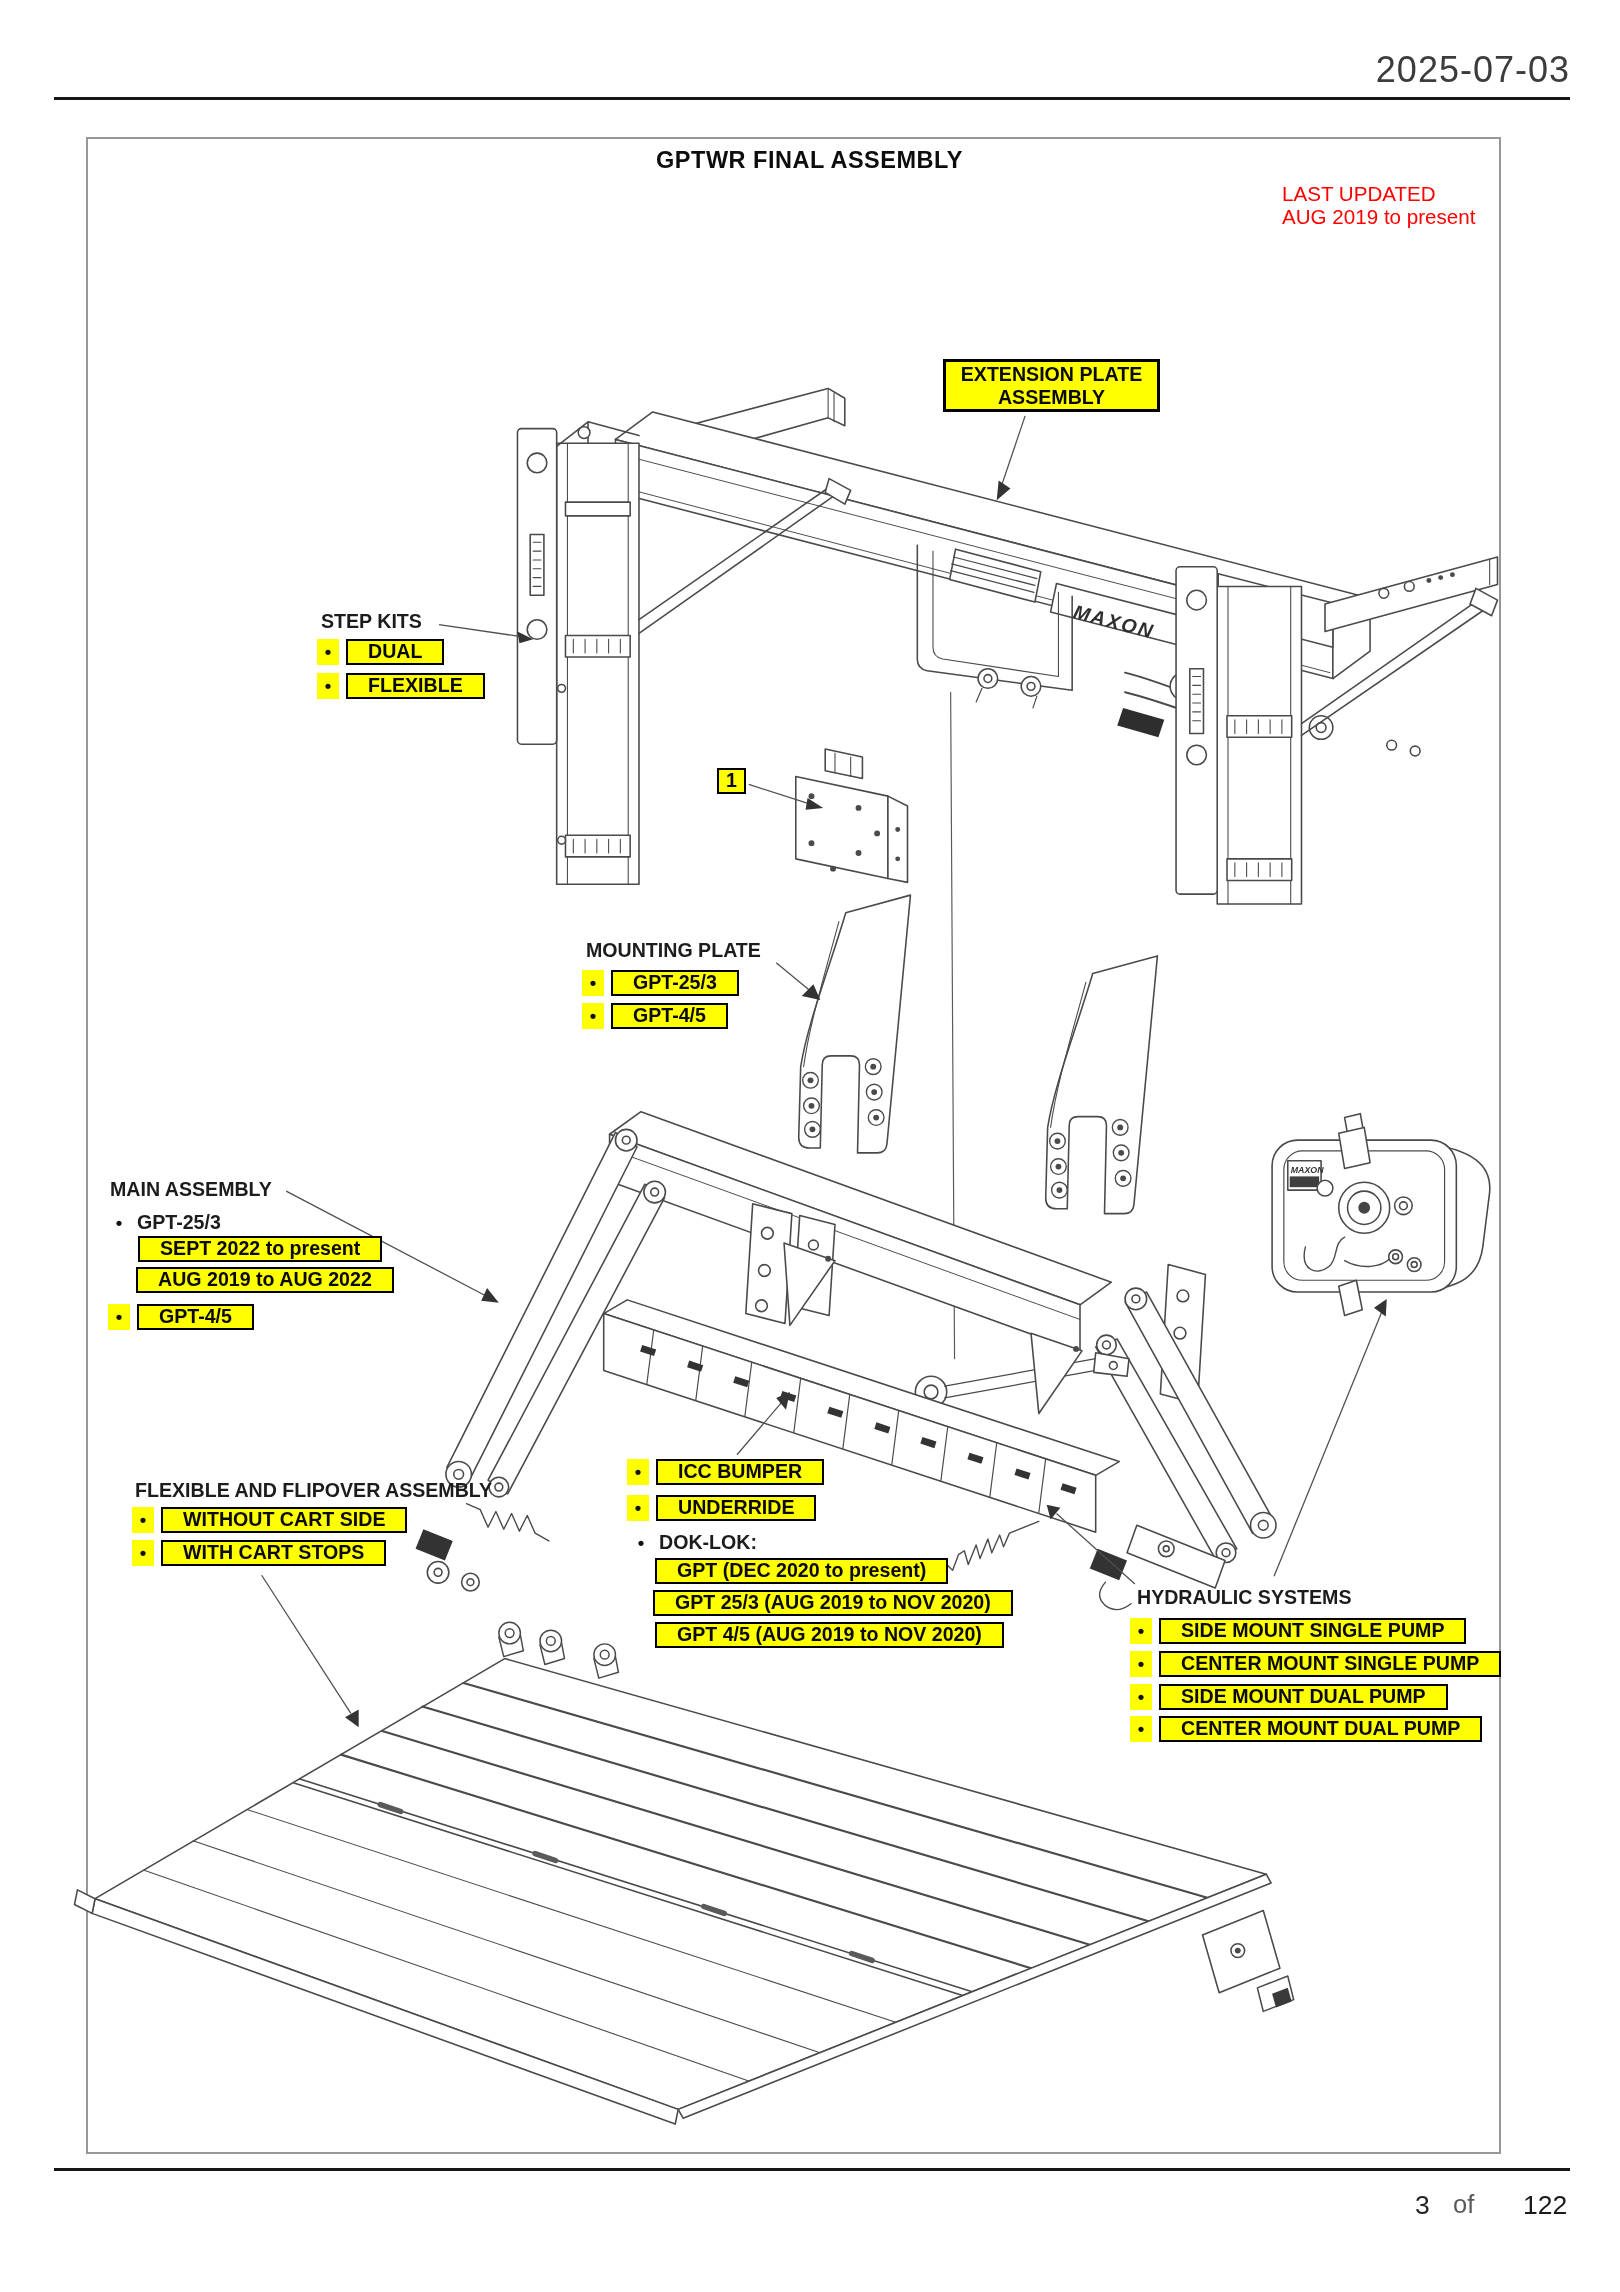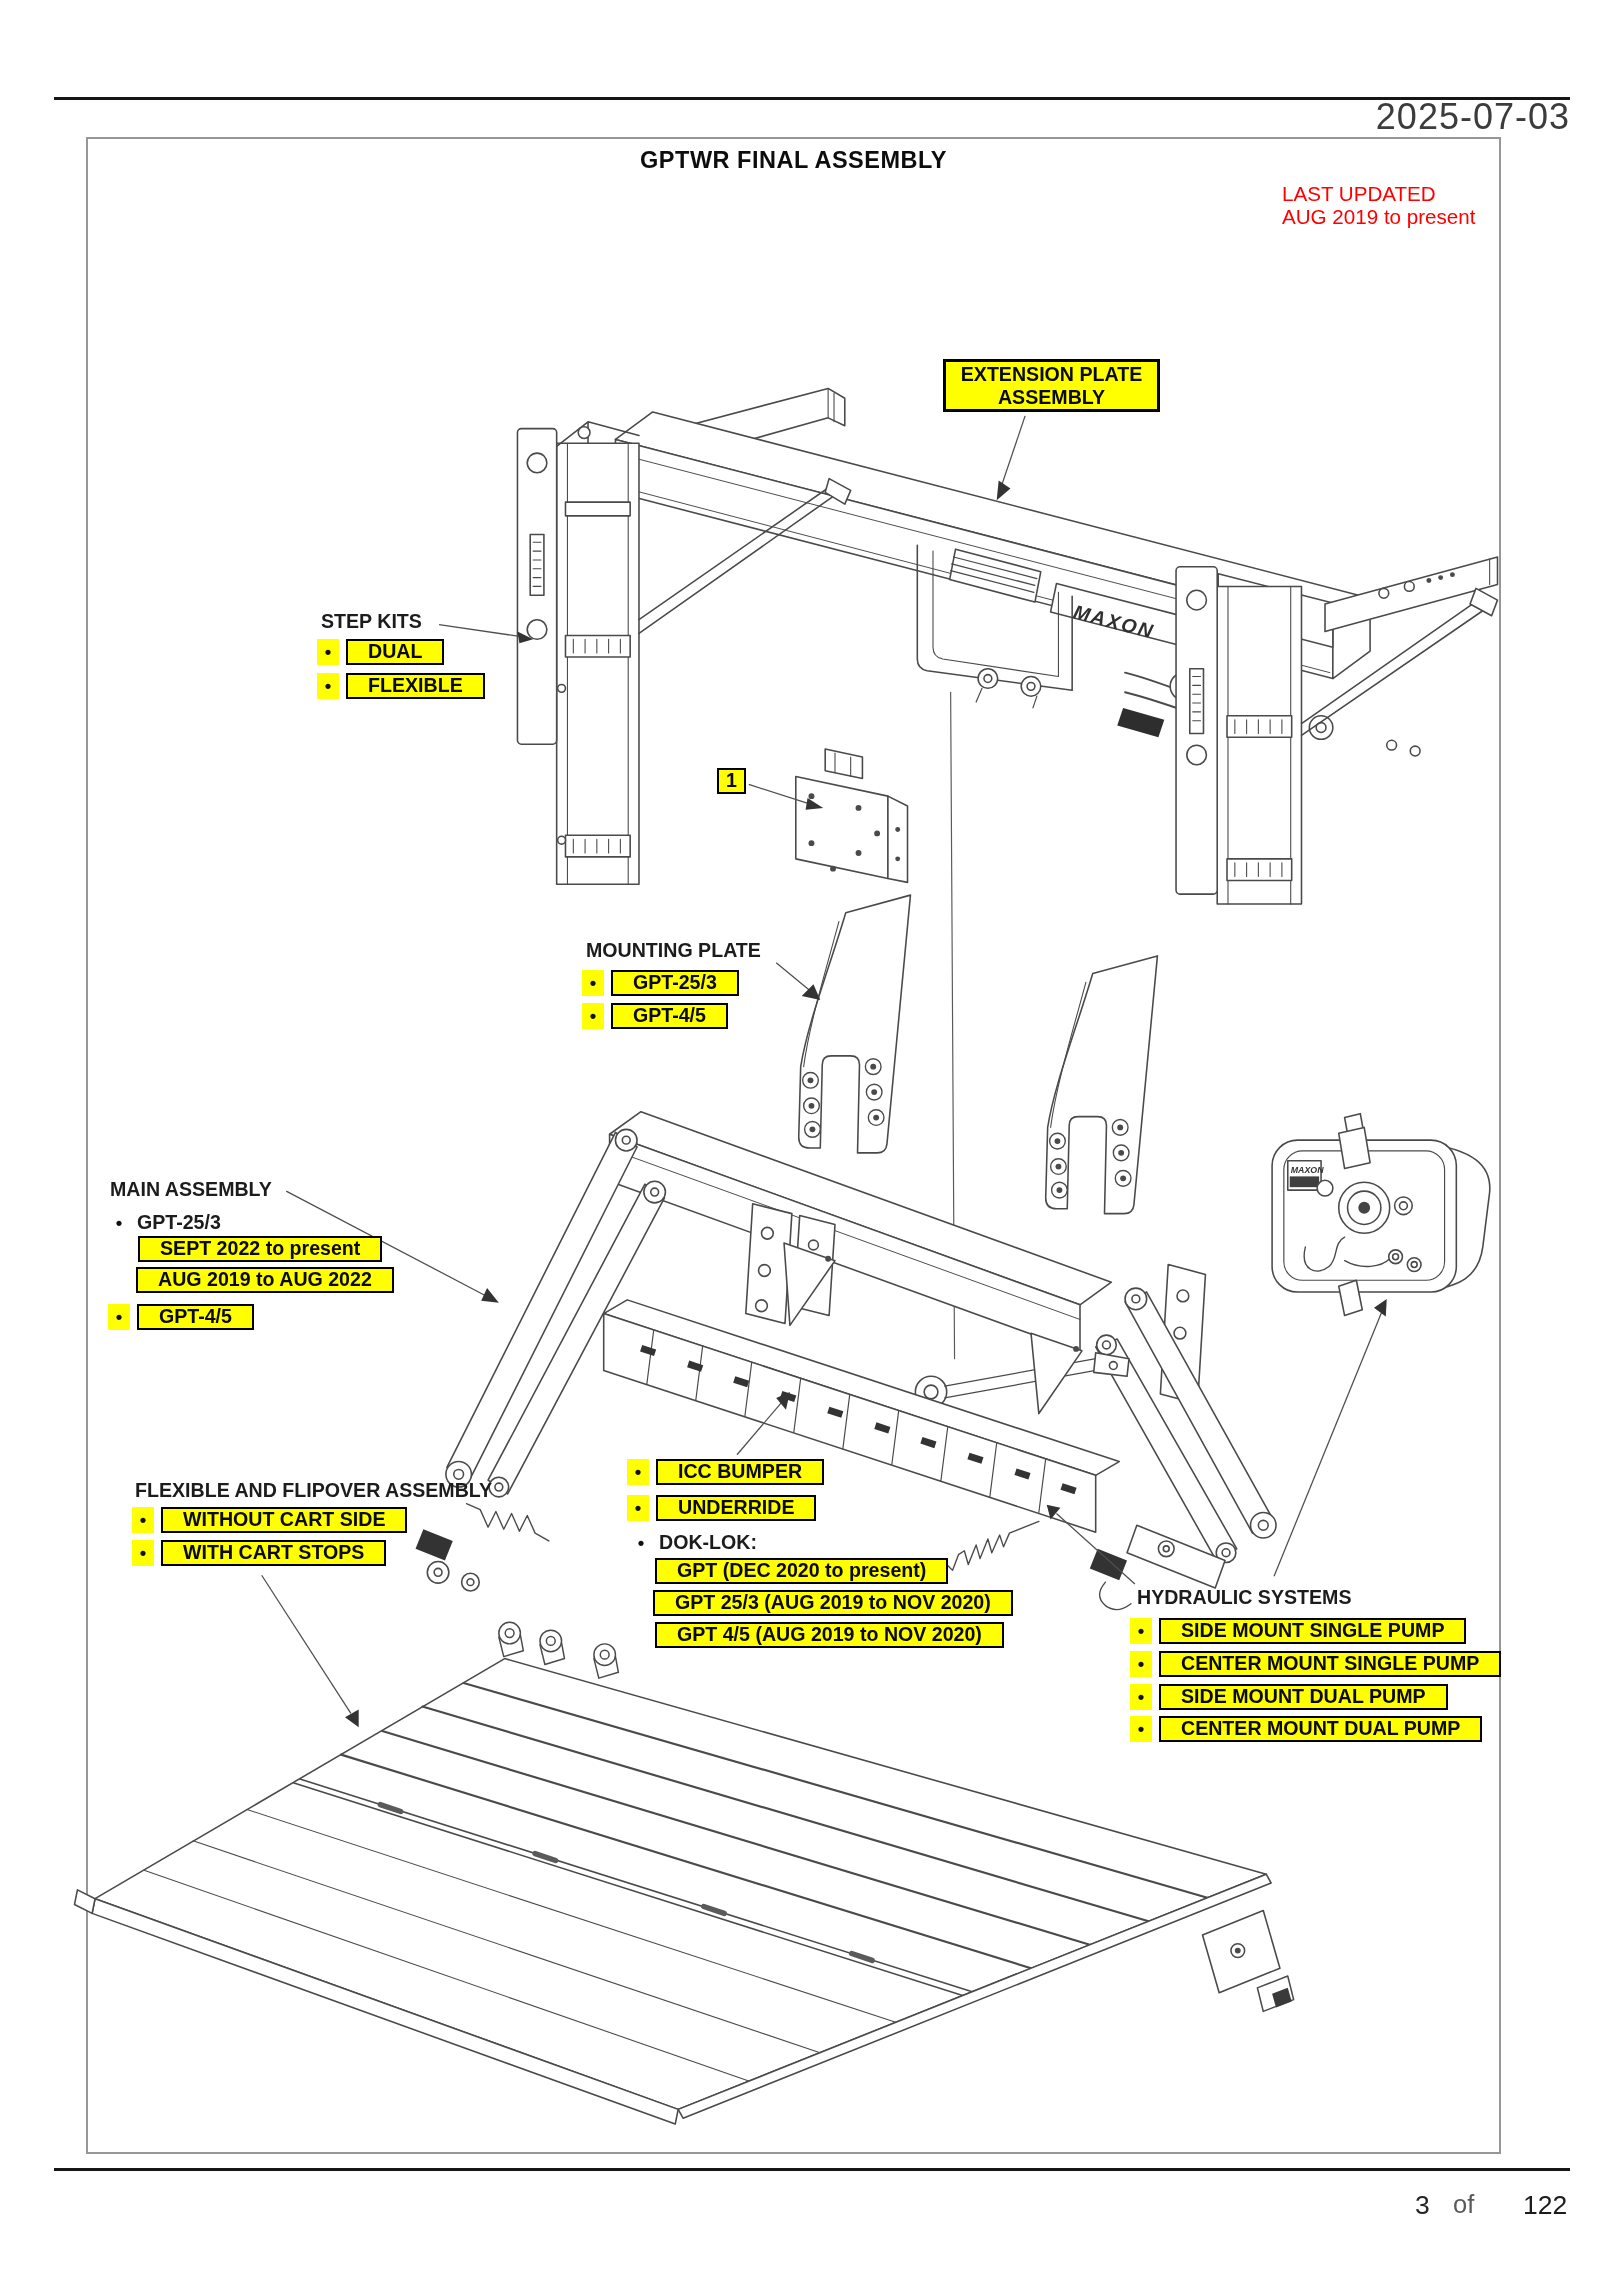--- a/index.html
+++ b/index.html
@@ -1,25 +1,25 @@
 <!DOCTYPE html>
 <html><head>
 <meta charset="utf-8">
 <style>
   html,body{margin:0;padding:0;background:#fff;}
   .page{position:relative;width:1620px;height:2293px;background:#fff;overflow:hidden;
         font-family:"Liberation Sans",sans-serif;color:#111;}
-  .date{position:absolute;top:49px;right:50px;font-size:36px;color:#3c3c3c;letter-spacing:1px;margin-top:47px;}
+  .date{position:absolute;top:49px;right:50px;font-size:36px;color:#3c3c3c;letter-spacing:1px;}
   .rule{position:absolute;left:54px;width:1516px;height:2.9px;background:#161616;}
   .top-rule{top:97px;}
   .bot-rule{top:2168px;}
   .frame{position:absolute;left:86px;top:137px;width:1411px;height:2013px;border:2px solid #979797;}
   .art{position:absolute;left:0;top:0;width:1620px;height:2293px;pointer-events:none;}
   .title{position:absolute;left:86px;top:147px;width:1415px;text-align:center;
-         font-size:23.5px;font-weight:bold;color:#0d0d0d;letter-spacing:0.5px;}
+         font-size:23.5px;font-weight:bold;color:#0d0d0d;letter-spacing:0.5px;padding-left:16px;}
   .lastupd{position:absolute;left:1282px;top:183px;font-size:20.6px;line-height:22.5px;
            font-weight:normal;color:#ff0000;white-space:nowrap;}
   .hd{position:absolute;font-size:19.6px;font-weight:bold;white-space:nowrap;color:#1c1c1c;}
   .row{position:absolute;display:flex;align-items:flex-start;gap:6.9px;white-space:nowrap;}
   .bu{font-size:18.6px;font-weight:bold;line-height:23.5px;padding:1px 7.8px 1px;color:#111;}
   .bu.hl{background:#ffff00;}
   .ybox{background:#ffff00;border:2.9px solid #000;font-size:19.6px;font-weight:bold;
         line-height:21.6px;padding:0 20px;color:#0a0a0a;}
   .plain{font-size:19.6px;font-weight:bold;line-height:25.5px;color:#1c1c1c;}
   .exlabel{position:absolute;left:943px;top:359px;width:195px;background:#ffff00;border:3.9px solid #000;

